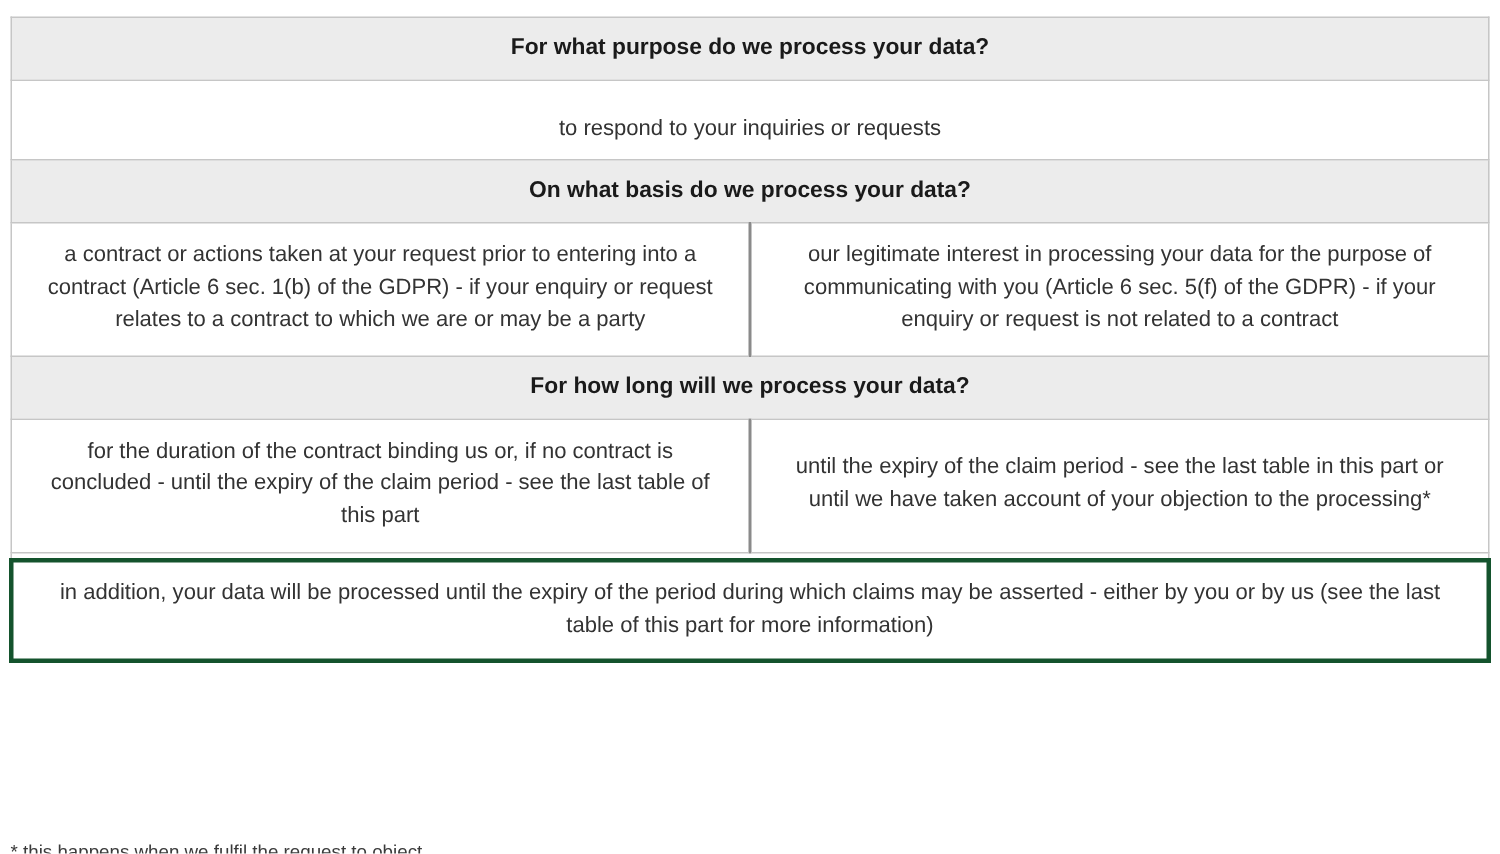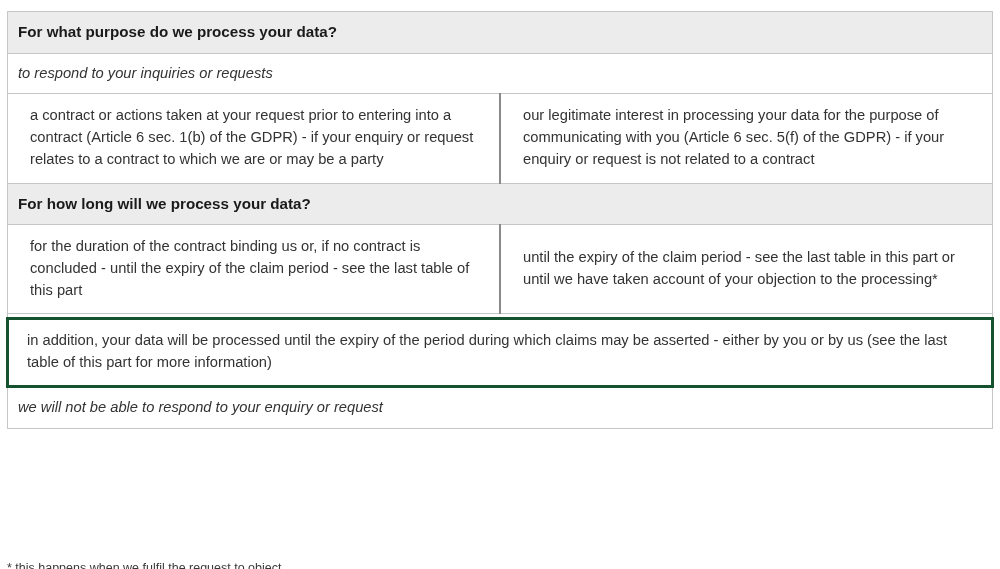--- a/index.html
+++ b/index.html
@@ -26,44 +26,43 @@
 
   .gdpr-table {
     width: 988px;
     border-collapse: collapse;
     table-layout: fixed;
     border: 1px solid #c6c6c6;
   }
 
   .gdpr-table td {
     border: 1px solid #c6c6c6;
-    text-align: left;
+    text-align: center;
     vertical-align: middle;
     padding: 7px 10px;
     font-size: 14.7px;
     line-height: 1.48;
     color: #333333;
   }
 
   
   tr.header-row > td {
     background: #ececec;
     font-weight: bold;
     color: #1a1a1a;
     font-size: 15.2px;
     padding-top: 9px;
     padding-bottom: 9px;
   }
 
   
   tr.answer-row > td {
     background: #ffffff;
-    padding-top: 9px;
+    padding-top: 22px;
     padding-bottom: 9px;
-    font-style: italic;
   }
 
   
   tr.split-row > td {
     background: #ffffff;
     width: 50%;
     padding: 11px 22px 12px 22px;
   }
   tr.split-row > td.col-left {
     border-right: 2px solid #8a8a8a;
@@ -103,20 +102,23 @@
     <tbody>
 
       <tr class="header-row">
         <td colspan="2">For what purpose do we process your data?</td>
       </tr>
 
       <tr class="answer-row">
         <td colspan="2">to respond to your inquiries or requests</td>
       </tr>
 
+      <tr class="header-row">
+        <td colspan="2">On what basis do we process your data?</td>
+      </tr>
 
       <tr class="split-row">
         <td class="col-left">a contract or actions taken at your request prior to entering into a contract (Article 6 sec. 1(b) of the GDPR) - if your enquiry or request relates to a contract to which we are or may be a party</td>
         <td class="col-right">our legitimate interest in processing your data for the purpose of communicating with you (Article 6 sec. 5(f) of the GDPR) - if your enquiry or request is not related to a contract</td>
       </tr>
 
       <tr class="header-row">
         <td colspan="2">For how long will we process your data?</td>
       </tr>
 
@@ -128,22 +130,19 @@
       <tr class="spacer-row">
         <td colspan="2"></td>
       </tr>
 
       <tr class="standalone-row">
         <td colspan="2">in addition, your data will be processed until the expiry of the period during which claims may be asserted - either by you or by us
 (see the last table of this part for more information)</td>
       </tr>
 
 
-      <tr class="answer-row">
-        <td colspan="2">we will not be able to respond to your enquiry or request</td>
-      </tr>
 
     </tbody>
   </table>
 
   <div class="footnote">* this happens when we fulfil the request to object</div>
 
 </div>
 
 </body></html>

